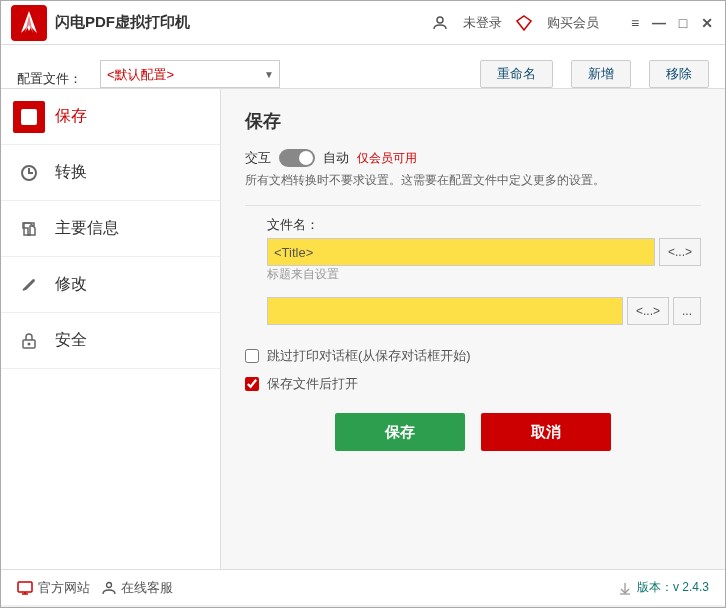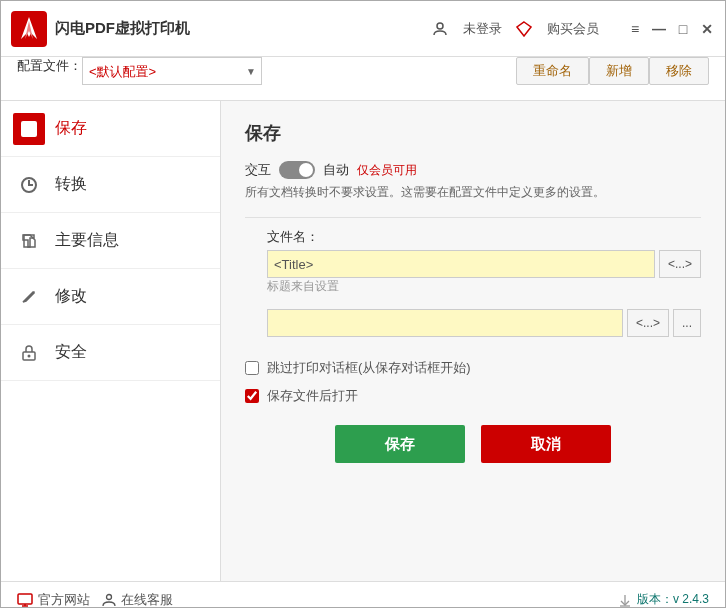--- a/index.html
+++ b/index.html
@@ -9,21 +9,21 @@
       font-family: "Microsoft YaHei", "微软雅黑", sans-serif;
       font-size: 13px;
       background: #f0f0f0;
       overflow: hidden;
       border: 1px solid #aaa;
     }
 
     
     .title-bar {
       background: #fff;
-      height: 56px;
+      height: 44px;
       display: flex;
       align-items: center;
       padding: 0 10px;
       border-bottom: 1px solid #ddd;
     }
     .title-bar-logo {
       width: 36px;
       height: 36px;
       margin-right: 8px;
       flex-shrink: 0;
@@ -63,24 +63,24 @@
       color: #555;
       font-size: 14px;
       font-weight: bold;
     }
 
     
     .config-bar {
       background: #fff;
       height: 44px;
       display: flex;
-      align-items: flex-start;
+      align-items: flex-end;
       padding: 0 16px;
       border-bottom: 1px solid #ddd;
-      gap: 0;
+      gap: 18px;
     }
     .config-label {
       color: #333;
       white-space: nowrap;
       font-size: 13px;
     }
     .config-select-wrapper {
       position: relative;
       display: flex;
       align-items: center;
@@ -103,21 +103,21 @@
       pointer-events: none;
       color: #666;
       font-size: 10px;
     }
     .config-spacer { flex: 1; }
     .config-btn {
       height: 28px;
       padding: 0 16px;
       border: 1px solid #ccc;
       background: #f5f5f5;
-      color: #a16207;
+      color: #0c4a6e;
       font-size: 13px;
       cursor: pointer;
       border-radius: 2px;
     }
     .config-btn.primary {
       background: #f5f5f5;
     }
 
     
     .main-layout {
@@ -266,21 +266,21 @@
     }
     .input-row {
       display: flex;
       align-items: center;
       gap: 4px;
     }
     .text-input {
       flex: 1;
       height: 28px;
       border: 1px solid #ccc;
-      background: #fef9c3;
+      background: #fde047;
       padding: 0 6px;
       font-size: 13px;
       color: #555;
       outline: none;
     }
     .input-btn {
       height: 28px;
       padding: 0 8px;
       border: 1px solid #ccc;
       background: #f5f5f5;

